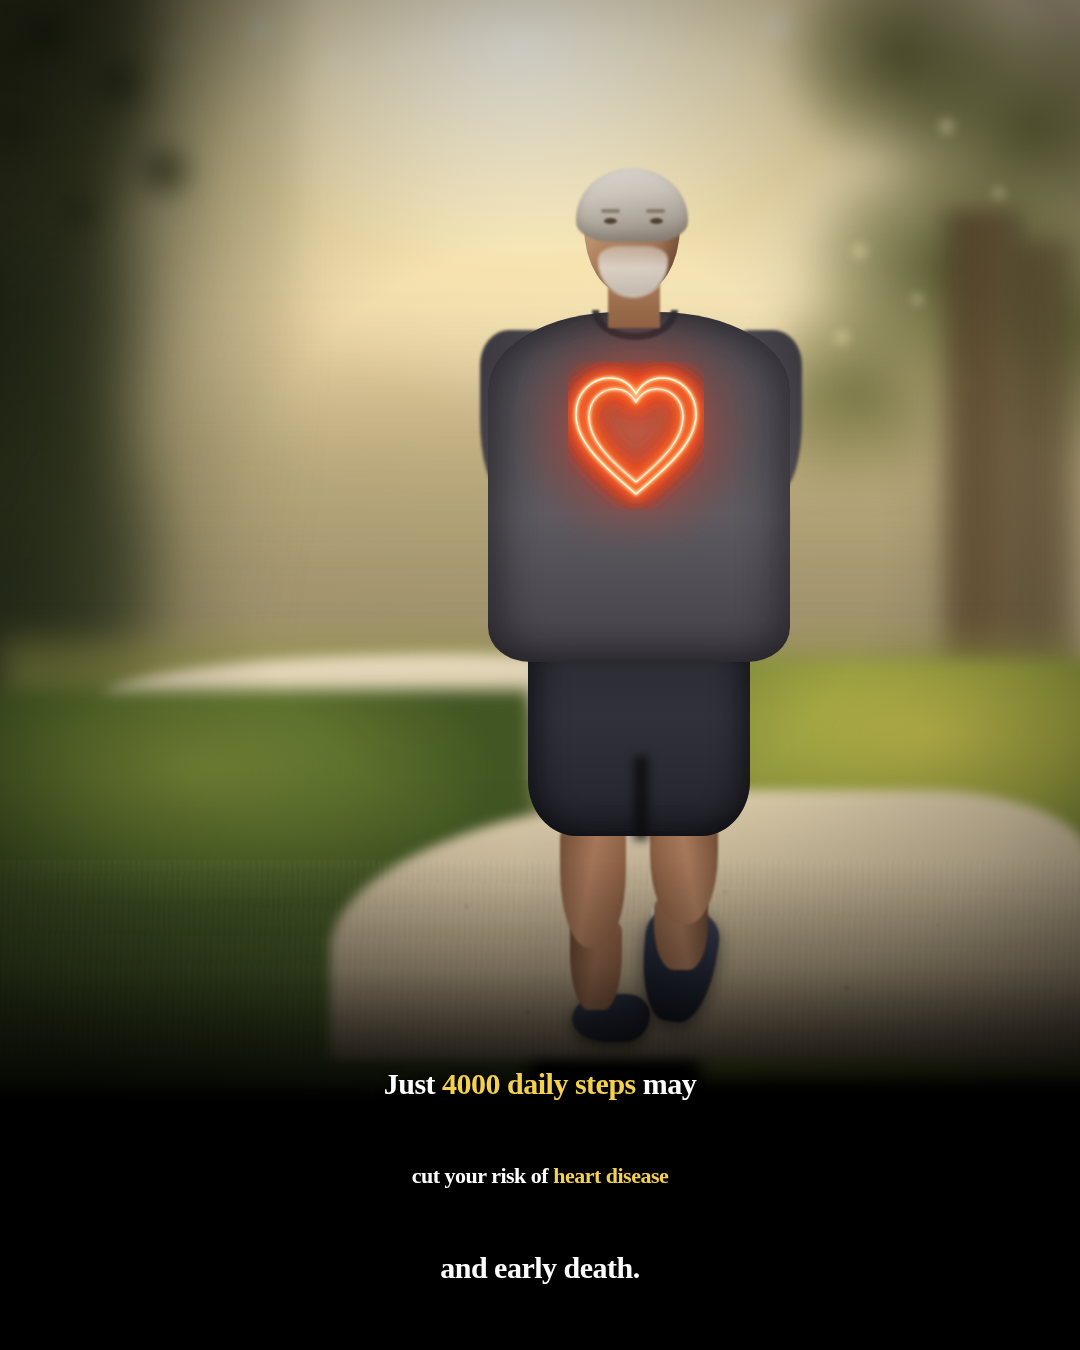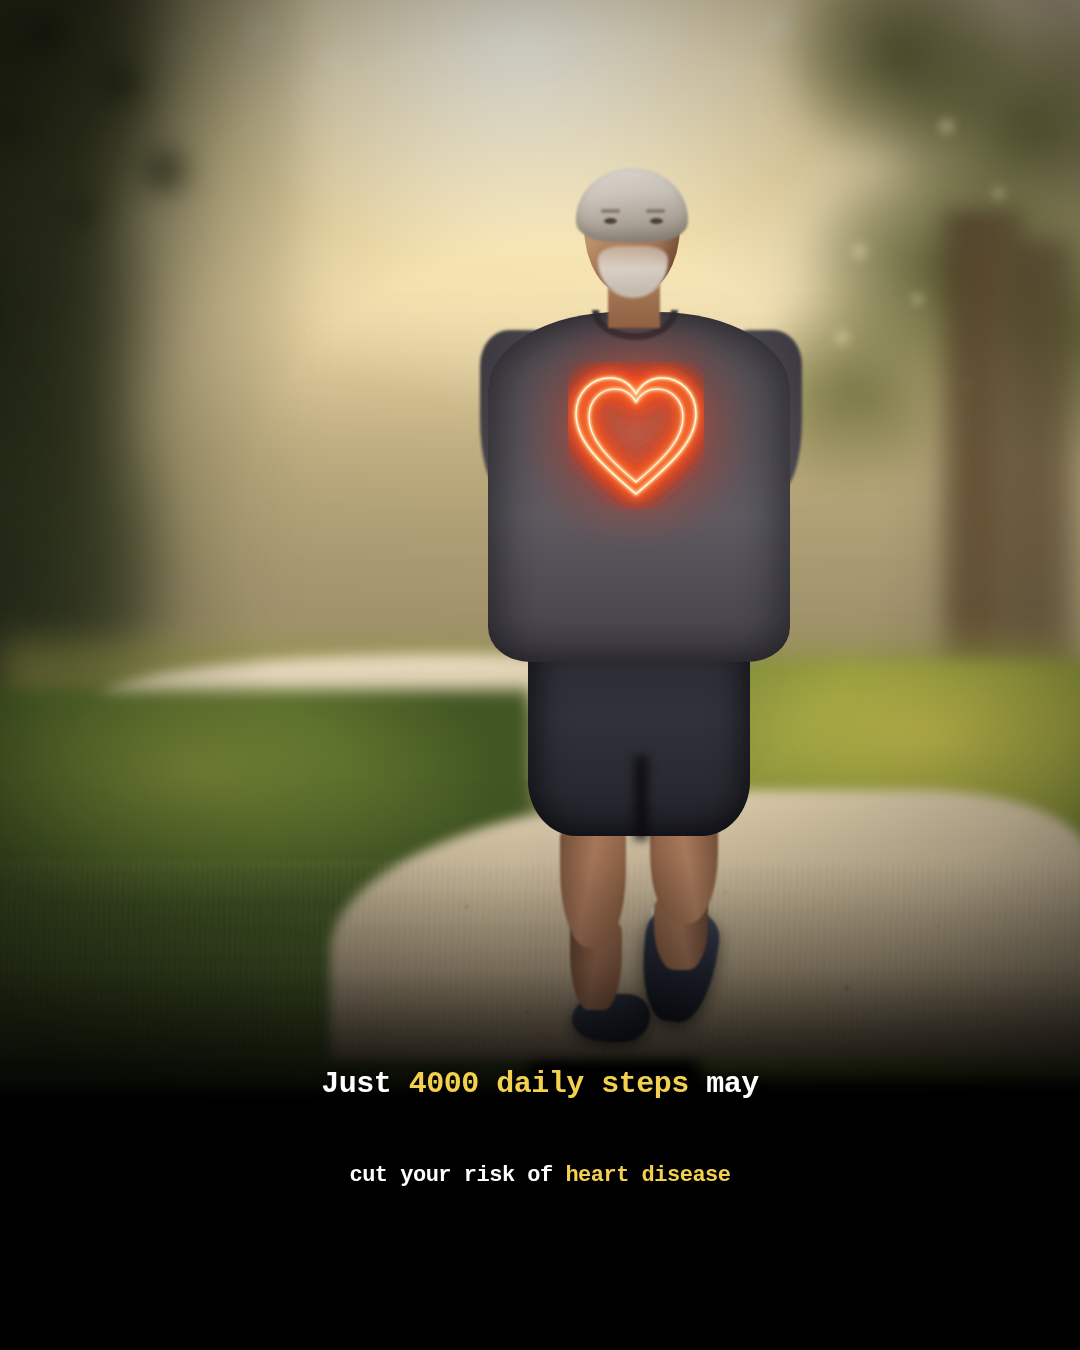--- a/index.html
+++ b/index.html
@@ -360,21 +360,21 @@
   }
 
   
   .caption {
     position:absolute; left:0; top:1038px; width:1080px; height:300px;
     text-align:center;
     padding:0 26px;
     z-index:20;
   }
   .cap-line {
-    font-family:Liberation Mono, monospace;
+    font-family:Liberation Serif, serif;
     font-weight:bold;
     font-size:72px;
     line-height:92px;
     color:#ffffff;
     letter-spacing:-0.5px;
     white-space:nowrap;
     text-shadow:0 2px 10px rgba(0,0,0,0.85);
   }
   .cap-line .hl { color:#F3D04E; }
 </style>
@@ -475,15 +475,16 @@
       </div>
     </div>
 
     <div class="vignette"></div>
     <div class="bottom-fade"></div>
   </div>
 
   <div class="caption">
     <div class="cap-line" style="font-size: 30px;"><span>Just </span><span class="hl">4000 daily steps</span><span> may</span></div>
     <div class="cap-line" style="font-size: 22px;"><span>cut your risk of </span><span class="hl">heart disease</span></div>
+    <div class="cap-line" style="font-size: 30px;"><span>and early death.</span></div>
   </div>
 
 </div>
 
 </body></html>

